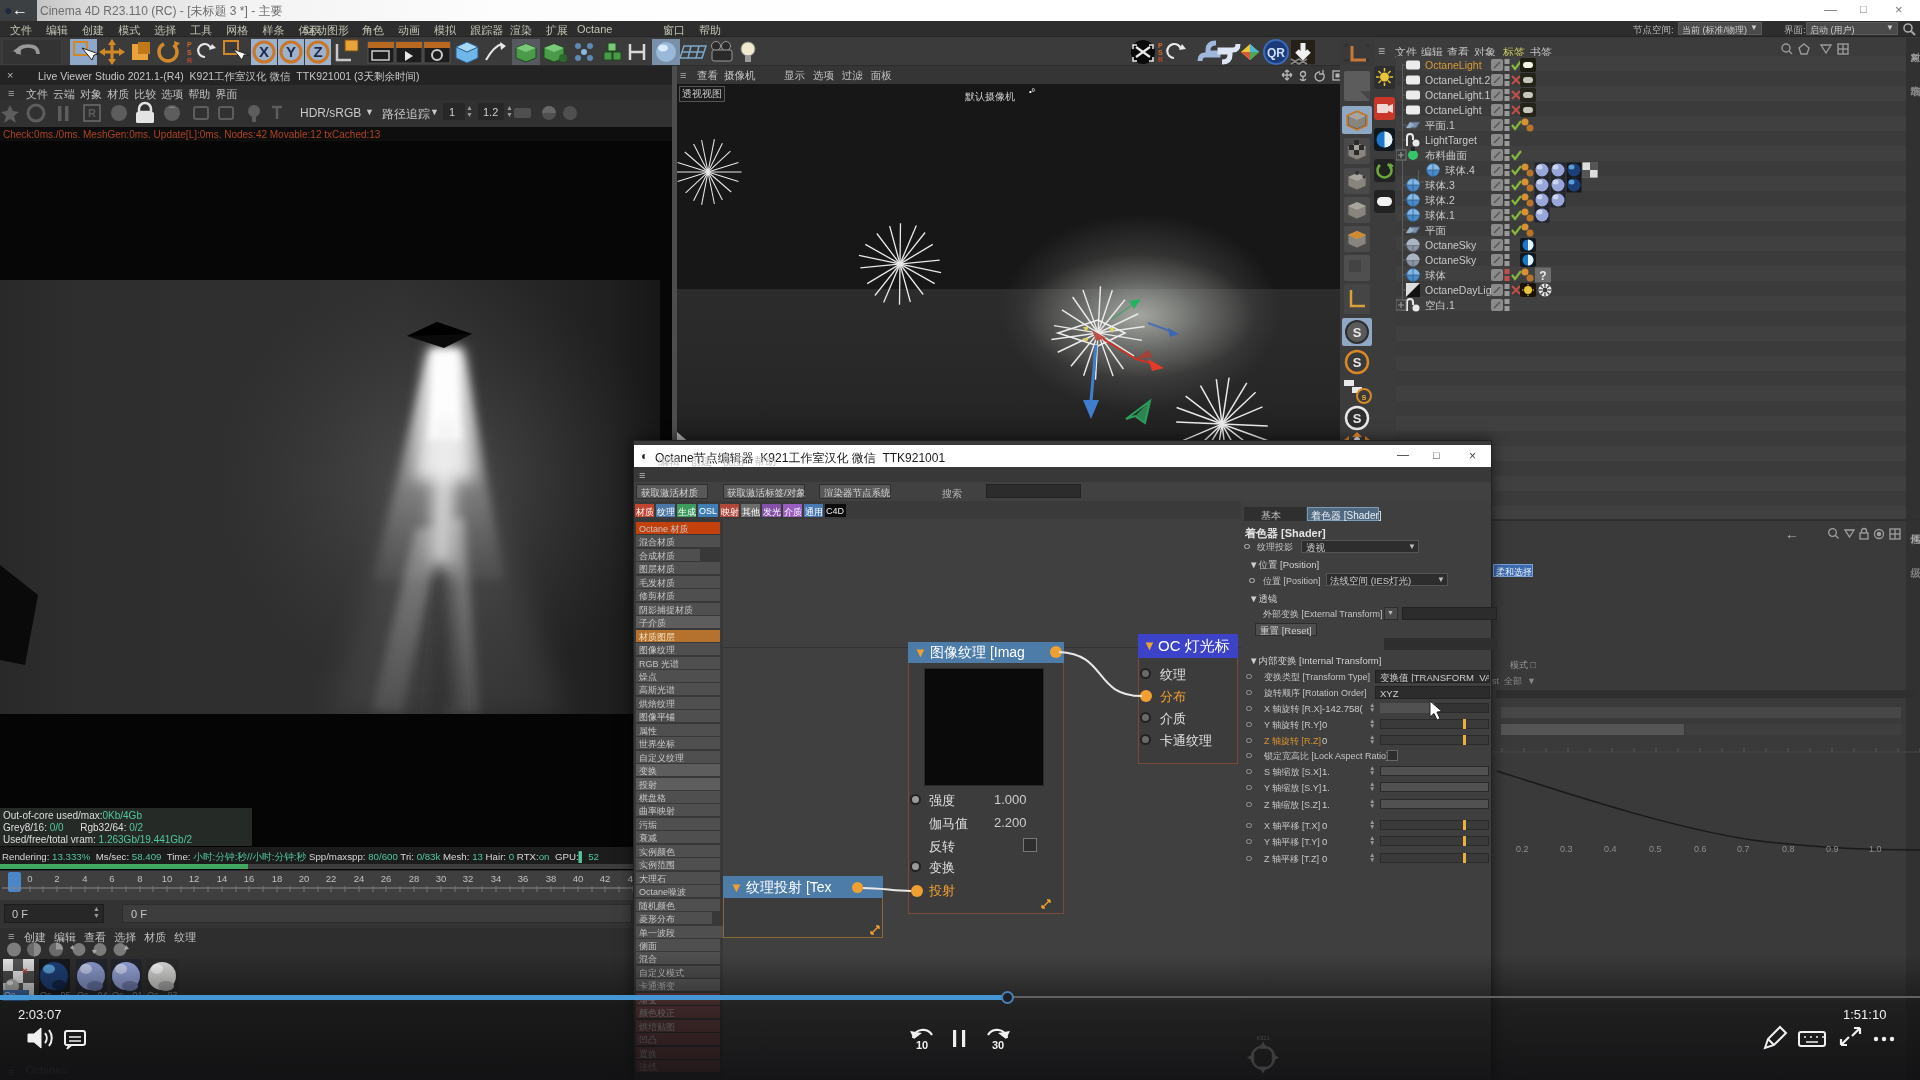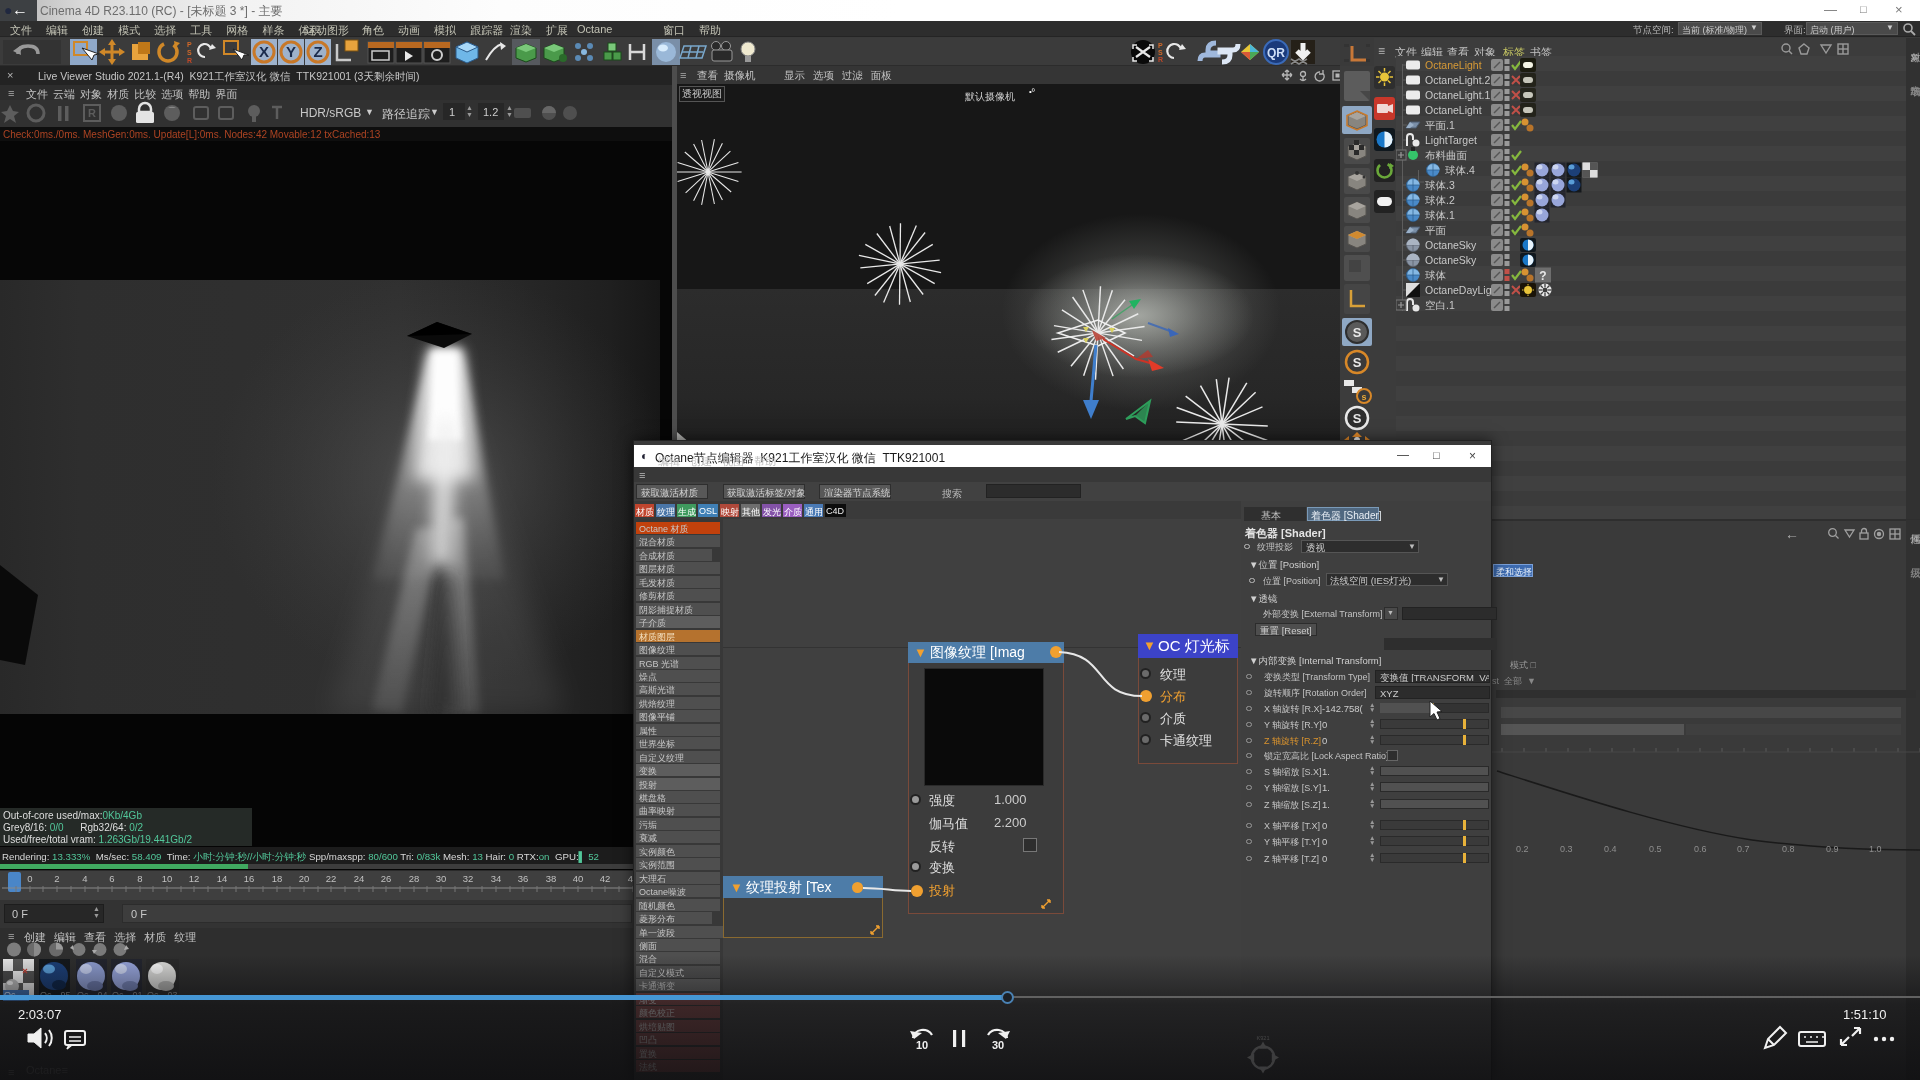--- a/index.html
+++ b/index.html
@@ -1017,21 +1017,21 @@
   <div class="abs" style="left:191px;top:63px;width:21px;height:13px;background:#0d0d0d;"></div>
       <div class="tx" style="left:192px;top:65px;font-size:9px;color:#eee;">C4D</div>
 
   <div class="abs" style="left:0;top:78px;width:89px;height:561px;background:#383838;overflow:hidden;" id="nlist">
 <div class="abs" style="left:2px;top:3.0px;width:84px;height:12px;background:#c2410c;">
           <span style="position:absolute;left:3px;top:1px;font-size:9px;color:#c6c6c6;white-space:nowrap;">Octane 材质</span>
         </div>
 <div class="abs" style="left:2px;top:16.4px;width:84px;height:12px;background:#4f4f4f;">
           <span style="position:absolute;left:3px;top:1px;font-size:9px;color:#c6c6c6;white-space:nowrap;">混合材质</span>
         </div>
-<div class="abs" style="left:2px;top:29.9px;width:76px;height:12px;background:#4f4f4f;">
+<div class="abs" style="left:2px;top:29.9px;width:64px;height:12px;background:#4f4f4f;">
           <span style="position:absolute;left:3px;top:1px;font-size:9px;color:#c6c6c6;white-space:nowrap;">合成材质</span>
         </div>
 <div class="abs" style="left:2px;top:43.3px;width:84px;height:12px;background:#4f4f4f;">
           <span style="position:absolute;left:3px;top:1px;font-size:9px;color:#c6c6c6;white-space:nowrap;">图层材质</span>
         </div>
 <div class="abs" style="left:2px;top:56.8px;width:84px;height:12px;background:#4f4f4f;">
           <span style="position:absolute;left:3px;top:1px;font-size:9px;color:#c6c6c6;white-space:nowrap;">毛发材质</span>
         </div>
 <div class="abs" style="left:2px;top:70.2px;width:84px;height:12px;background:#4f4f4f;">
           <span style="position:absolute;left:3px;top:1px;font-size:9px;color:#c6c6c6;white-space:nowrap;">修剪材质</span>

